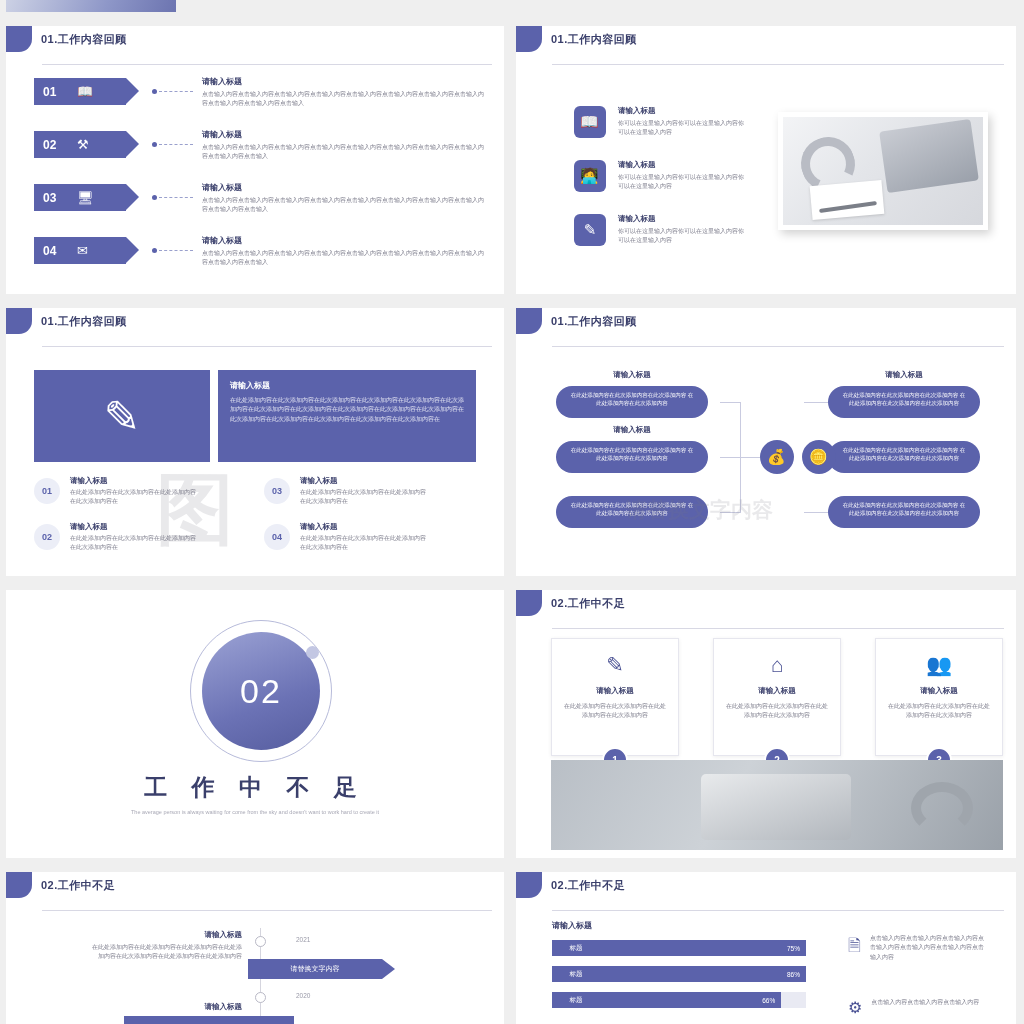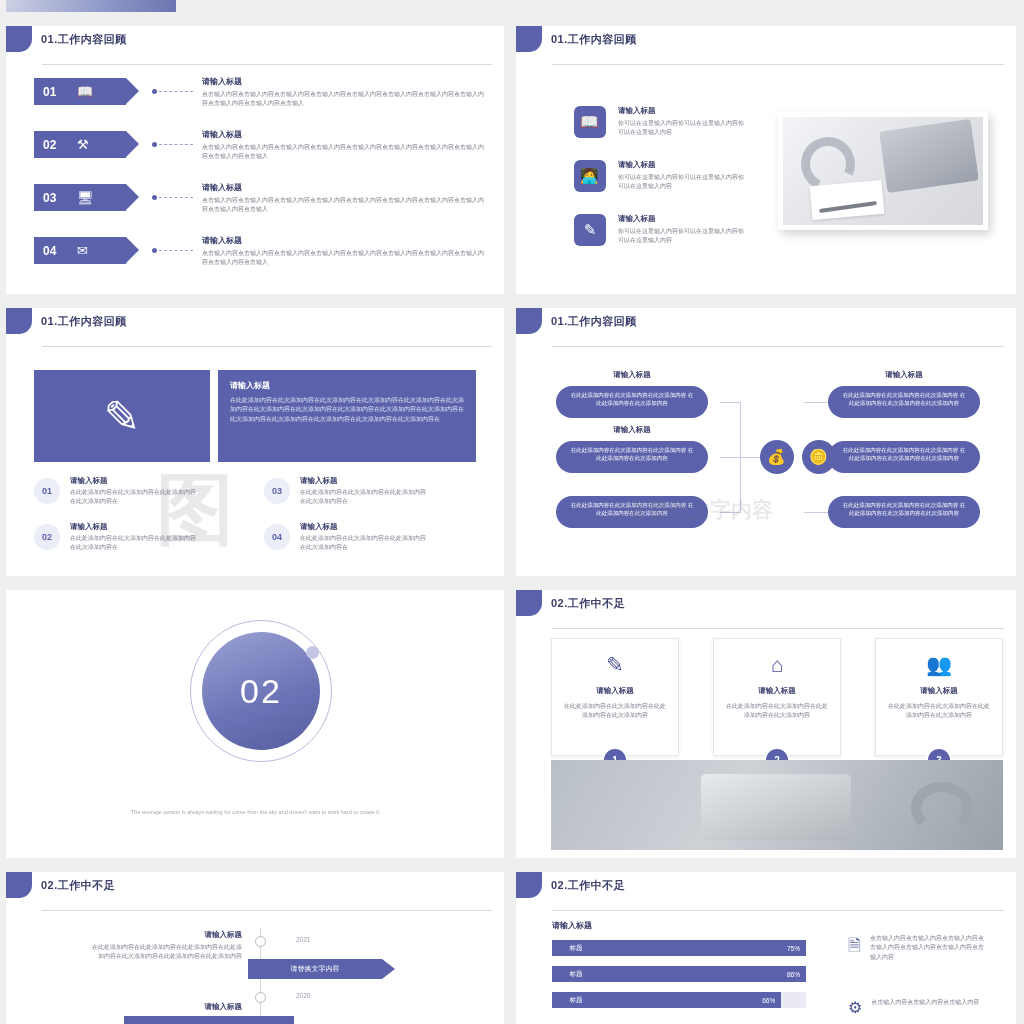--- a/index.html
+++ b/index.html
@@ -500,20 +500,21 @@
 
     <div class="corner-arc" style="right:-26px; bottom:-26px; width:70px; height:70px;"></div>
   </div>
 
   <div class="slide" id="s5">
     <div class="s5-outer"></div>
     <div class="s5-ring">
       <span>02</span>
     </div>
     <div class="s5-knob"></div>
+    <div class="s5-title">工 作 中 不 足</div>
     <div class="s5-sub">The average person is always waiting for come from the sky and doesn't want to work hard to create it</div>
   </div>
 
   <div class="slide" id="s6">
     <div class="sl-head">
       <div class="head-tab"></div>
       <div class="head-title">02.工作中不足</div>
     </div>
     <div class="head-rule" style="top:38px;"></div>
 

